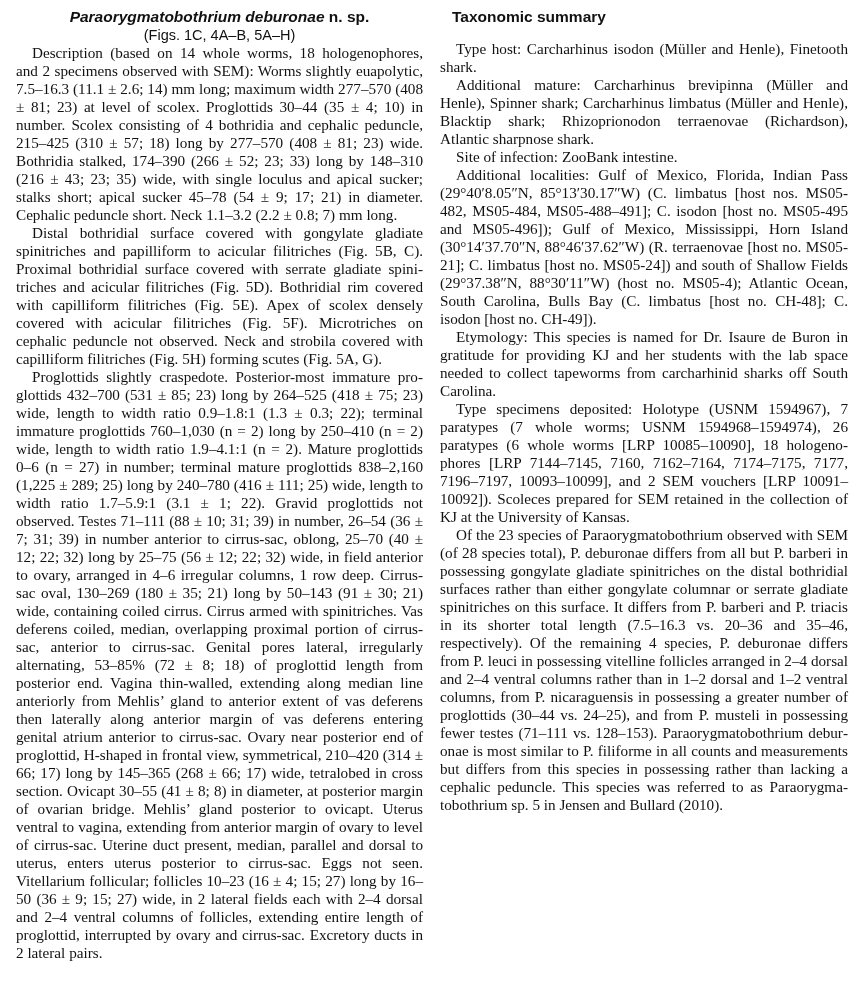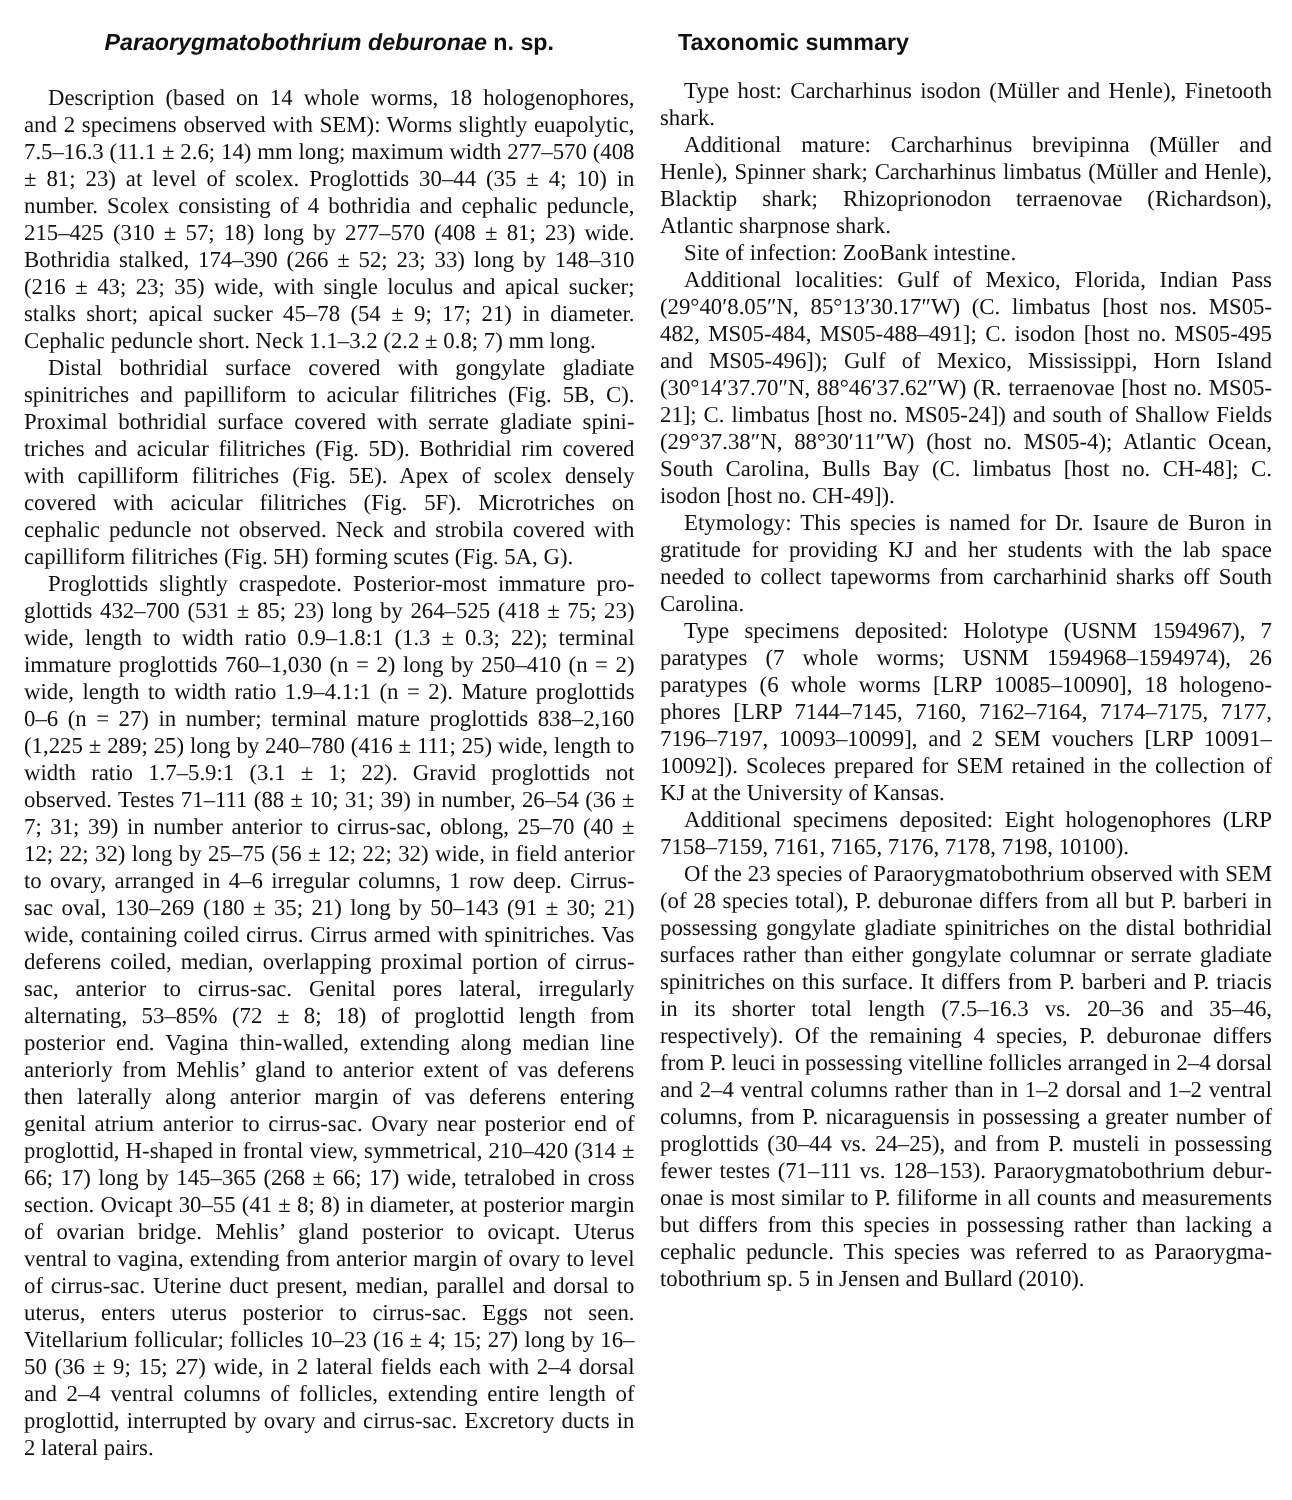--- a/index.html
+++ b/index.html
@@ -1,51 +1,51 @@
 <!DOCTYPE html>
 <html><head>
 <meta charset="utf-8">
 <style>
   html, body { margin: 0; padding: 0; background: #ffffff; }
   body { width: 861px; height: 1000px; overflow: hidden; position: relative; color: #111; }
-  .col { position: absolute; top: 12px; font-family: "Liberation Serif", serif; font-size: 15.2px; line-height: 18px; text-align: justify; }
+  .col { position: absolute; top: 0; font-family: "Liberation Serif", serif; font-size: 15.2px; line-height: 18px; text-align: justify; }
   .col-left { left: 16px; width: 407px; }
   .col-right { left: 440px; width: 408px; }
   .sp-title { font-family: "Liberation Sans", sans-serif; text-align: center; font-size: 15.5px; font-weight: bold; margin-top: 8px; line-height: 18px; }
   .sp-title .it { font-style: italic; }
   .sp-title .plain { font-weight: bold; }
   .sp-figs { font-family: "Liberation Sans", sans-serif; text-align: center; font-size: 14.5px; line-height: 18px; margin-top: 0px; }
   .para { margin: 0; text-indent: 16px; hyphens: manual; }
   .para .it { }
-  .first-para { margin-top: 19px; }
+  .first-para { }
   .sec-head { font-family: "Liberation Sans", sans-serif; font-weight: bold; font-size: 15.5px; line-height: 18px; margin: 12px; }
   .sec-head.top { margin-top: 8px; margin-bottom: 14px; }
   .sec-head.mid { margin-top: 20px; margin-bottom: 14px; }
 </style>
 </head>
 <body>
 
 <div class="col col-left">
   <div class="sp-title">
     <span class="it">Paraorygmatobothrium deburonae</span><span class="plain"> n. sp.</span>
   </div>
+  <div class="sp-figs">(Figs. 1C, 4A–B, 5A–H)</div>
   <div class="first-para">
       <p class="para"><span class="it">Description (based on 14 whole worms, 18 hologenophores, and 2 specimens observed with SEM):</span><span> Worms slightly euapolytic, 7.5–16.3 (11.1 ± 2.6; 14) mm long; maximum width 277–570 (408 ± 81; 23) at level of scolex. Proglottids 30–44 (35 ± 4; 10) in number. Scolex consisting of 4 bothridia and cephalic peduncle, 215–425 (310 ± 57; 18) long by 277–570 (408 ± 81; 23) wide. Bothridia stalked, 174–390 (266 ± 52; 23; 33) long by 148–310 (216 ± 43; 23; 35) wide, with single loculus and apical sucker; stalks short; apical sucker 45–78 (54 ± 9; 17; 21) in diameter. Cephalic peduncle short. Neck 1.1–3.2 (2.2 ± 0.8; 7) mm long.</span></p>
       <p class="para"><span>Distal bothridial surface covered with gongylate gladiate spinitriches and papilliform to acicular filitriches (Fig. 5B, C). Proximal bothridial surface covered with serrate gladiate spini­triches and acicular filitriches (Fig. 5D). Bothridial rim covered with capilliform filitriches (Fig. 5E). Apex of scolex densely covered with acicular filitriches (Fig. 5F). Microtriches on cephalic peduncle not observed. Neck and strobila covered with capilliform filitriches (Fig. 5H) forming scutes (Fig. 5A, G).</span></p>
       <p class="para"><span>Proglottids slightly craspedote. Posterior-most immature pro­glottids 432–700 (531 ± 85; 23) long by 264–525 (418 ± 75; 23) wide, length to width ratio 0.9–1.8:1 (1.3 ± 0.3; 22); terminal immature proglottids 760–1,030 (n = 2) long by 250–410 (n = 2) wide, length to width ratio 1.9–4.1:1 (n = 2). Mature proglottids 0–6 (n = 27) in number; terminal mature proglottids 838–2,160 (1,225 ± 289; 25) long by 240–780 (416 ± 111; 25) wide, length to width ratio 1.7–5.9:1 (3.1 ± 1; 22). Gravid proglottids not observed. Testes 71–111 (88 ± 10; 31; 39) in number, 26–54 (36 ± 7; 31; 39) in number anterior to cirrus-sac, oblong, 25–70 (40 ± 12; 22; 32) long by 25–75 (56 ± 12; 22; 32) wide, in field anterior to ovary, arranged in 4–6 irregular columns, 1 row deep. Cirrus-sac oval, 130–269 (180 ± 35; 21) long by 50–143 (91 ± 30; 21) wide, containing coiled cirrus. Cirrus armed with spinitriches. Vas deferens coiled, median, overlapping proximal portion of cirrus-sac, anterior to cirrus-sac. Genital pores lateral, irregularly alternating, 53–85% (72 ± 8; 18) of proglottid length from posterior end. Vagina thin-walled, extending along median line anteriorly from Mehlis’ gland to anterior extent of vas deferens then laterally along anterior margin of vas deferens entering genital atrium anterior to cirrus-sac. Ovary near posterior end of proglottid, H-shaped in frontal view, symmetrical, 210–420 (314 ± 66; 17) long by 145–365 (268 ± 66; 17) wide, tetralobed in cross section. Ovicapt 30–55 (41 ± 8; 8) in diameter, at posterior margin of ovarian bridge. Mehlis’ gland posterior to ovicapt. Uterus ventral to vagina, extending from anterior margin of ovary to level of cirrus-sac. Uterine duct present, median, parallel and dorsal to uterus, enters uterus posterior to cirrus-sac. Eggs not seen. Vitellarium follicular; follicles 10–23 (16 ± 4; 15; 27) long by 16–50 (36 ± 9; 15; 27) wide, in 2 lateral fields each with 2–4 dorsal and 2–4 ventral columns of follicles, extending entire length of proglottid, interrupted by ovary and cirrus-sac. Excretory ducts in 2 lateral pairs.</span></p>
     </div>
 </div>
 
 <div class="col col-right">
   <h3 class="sec-head top">Taxonomic summary</h3>
   <div>
       <p class="para"><span class="it">Type host: Carcharhinus isodon</span><span> (Müller and Henle), Finetooth shark.</span></p>
       <p class="para"><span class="it">Additional mature: Carcharhinus brevipinna</span><span> (Müller and Henle), Spinner shark; </span><span class="it">Carcharhinus limbatus</span><span> (Müller and Henle), Black­tip shark; </span><span class="it">Rhizoprionodon terraenovae</span><span> (Richardson), Atlantic sharpnose shark.</span></p>
       <p class="para"><span class="it">Site of infection:</span><span> ZooBank intestine.</span></p>
       <p class="para"><span class="it">Additional localities:</span><span> Gulf of Mexico, Florida, Indian Pass (29°40′8.05″N, 85°13′30.17″W) (</span><span class="it">C. limbatus</span><span> [host nos. MS05-482, MS05-484, MS05-488–491]; </span><span class="it">C. isodon</span><span> [host no. MS05-495 and MS05-496]); Gulf of Mexico, Mississippi, Horn Island (30°14′37.70″N, 88°46′37.62″W) (</span><span class="it">R. terraenovae</span><span> [host no. MS05-21]; </span><span class="it">C. limbatus</span><span> [host no. MS05-24]) and south of Shallow Fields (29°37.38″N, 88°30′11″W) (host no. MS05-4); Atlantic Ocean, South Carolina, Bulls Bay (</span><span class="it">C. limbatus</span><span> [host no. CH-48]; </span><span class="it">C. isodon</span><span> [host no. CH-49]).</span></p>
       <p class="para"><span class="it">Etymology:</span><span> This species is named for Dr. Isaure de Buron in gratitude for providing KJ and her students with the lab space needed to collect tapeworms from carcharhinid sharks off South Carolina.</span></p>
       <p class="para"><span class="it">Type specimens deposited:</span><span> Holotype (USNM 1594967), 7 paratypes (7 whole worms; USNM 1594968–1594974), 26 paratypes (6 whole worms [LRP 10085–10090], 18 hologeno­phores [LRP 7144–7145, 7160, 7162–7164, 7174–7175, 7177, 7196–7197, 10093–10099], and 2 SEM vouchers [LRP 10091–10092]). Scoleces prepared for SEM retained in the collection of KJ at the University of Kansas.</span></p>
-      <p class="para"><span class="it">Additional specimens deposited:</span><span> Eight hologenophores (LRP 7158–7159, 7161, 7165, 7176, 7178, 7198, 10100).</span></p>
     </div>
   <div>
       <p class="para"><span>Of the 23 species of </span><span class="it">Paraorygmatobothrium</span><span> observed with SEM (of 28 species total), </span><span class="it">P. deburonae</span><span> differs from all but </span><span class="it">P. barberi</span><span> in possessing gongylate gladiate spinitriches on the distal bothridial surfaces rather than either gongylate columnar or serrate gladiate spinitriches on this surface. It differs from </span><span class="it">P. barberi</span><span> and </span><span class="it">P. triacis</span><span> in its shorter total length (7.5–16.3 vs. 20–36 and 35–46, respectively). Of the remaining 4 species, </span><span class="it">P. deburonae</span><span> differs from </span><span class="it">P. leuci</span><span> in possessing vitelline follicles arranged in 2–4 dorsal and 2–4 ventral columns rather than in 1–2 dorsal and 1–2 ventral columns, from </span><span class="it">P. nicaraguensis</span><span> in possessing a greater number of proglottids (30–44 vs. 24–25), and from </span><span class="it">P. musteli</span><span> in possessing fewer testes (71–111 vs. 128–153). </span><span class="it">Paraorygmatobothrium debur­onae</span><span> is most similar to </span><span class="it">P. filiforme</span><span> in all counts and measurements but differs from this species in possessing rather than lacking a cephalic peduncle. This species was referred to as </span><span class="it">Paraorygma­tobothrium</span><span> sp. 5 in Jensen and Bullard (2010).</span></p>
     </div>
 </div>
 
 </body></html>

